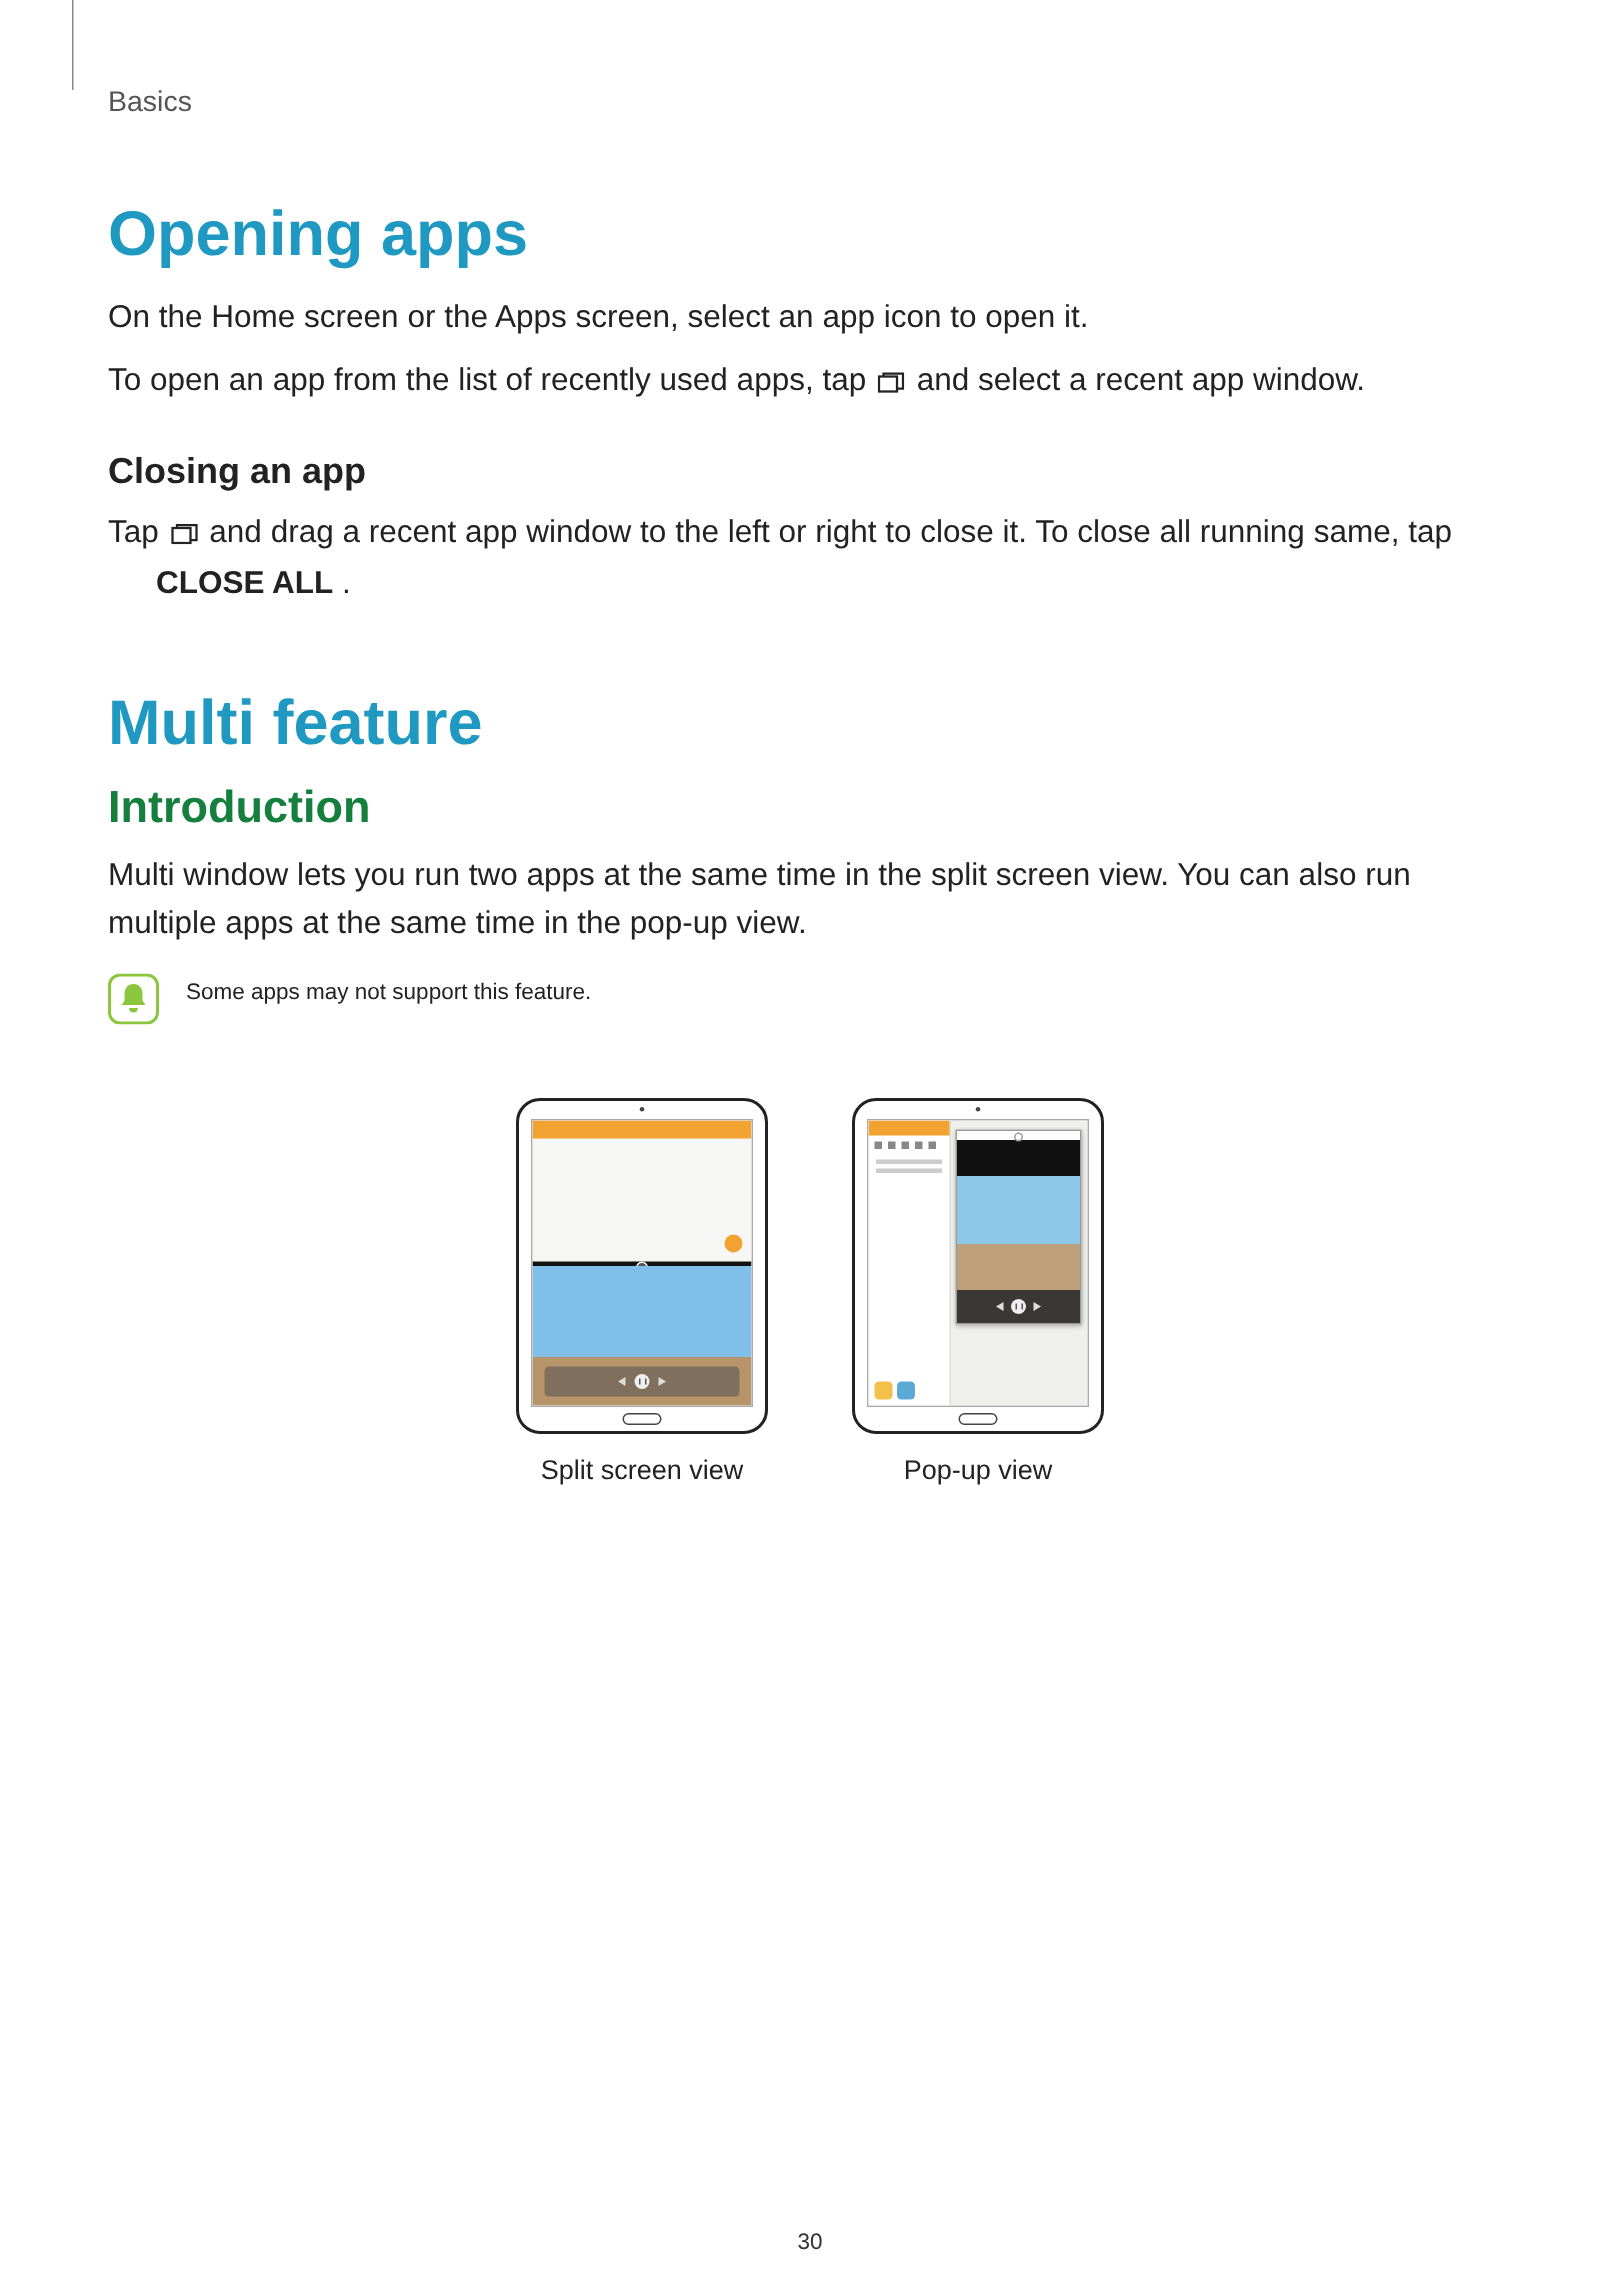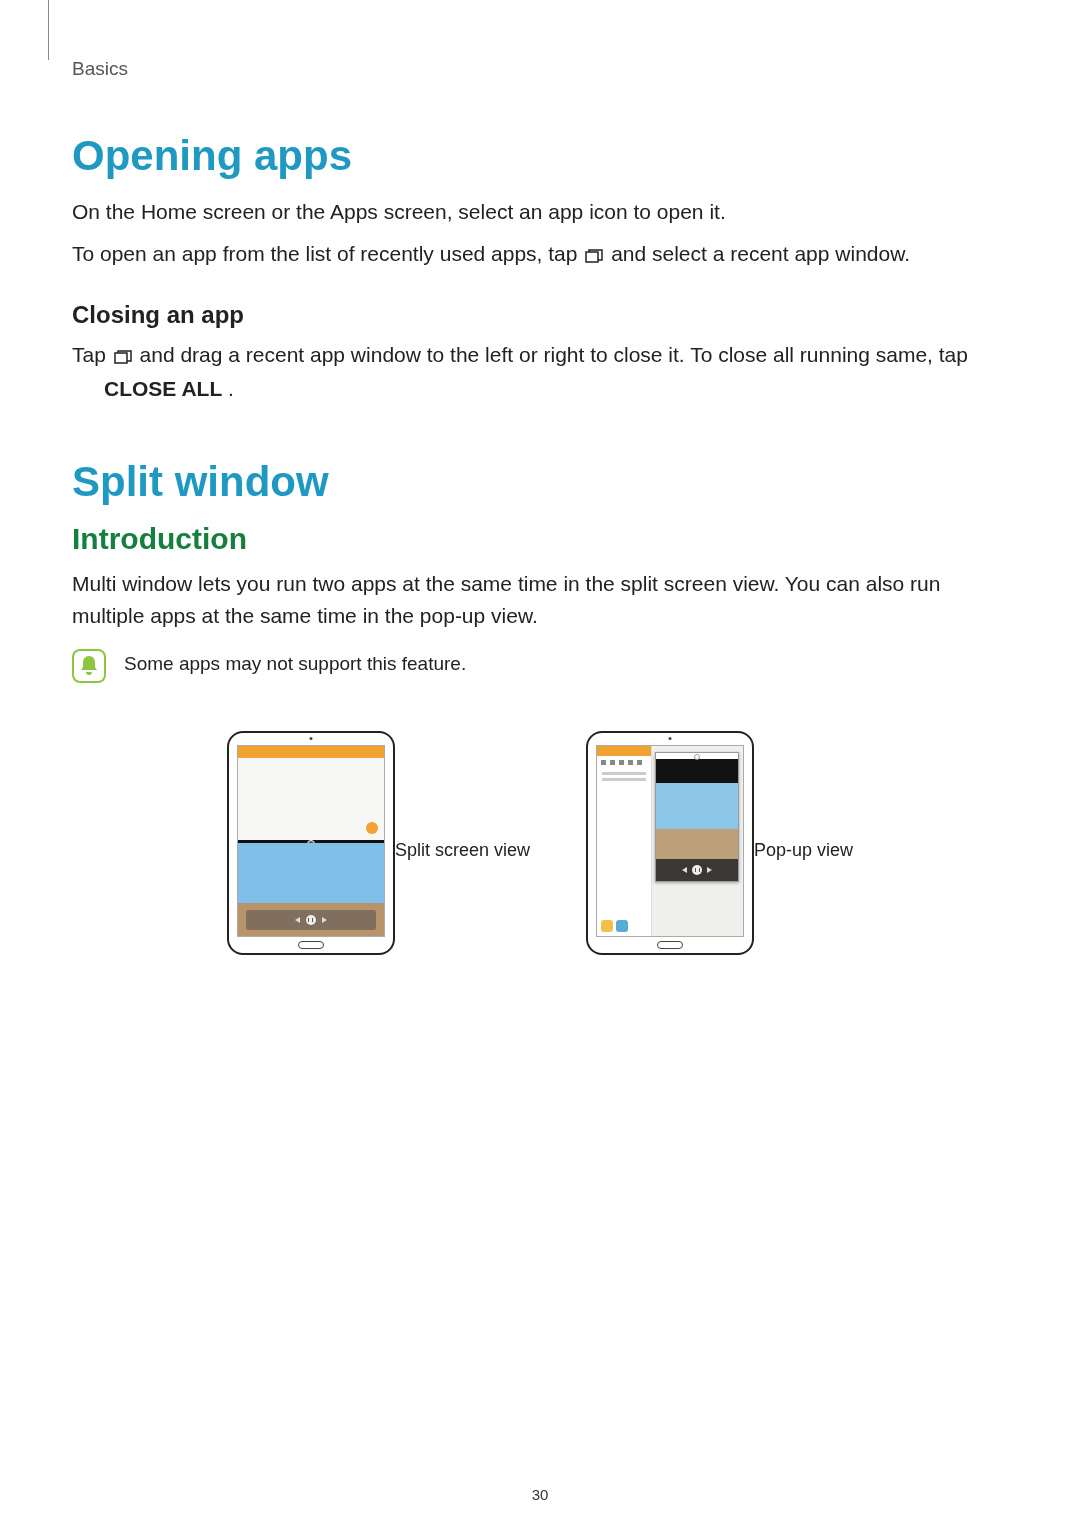--- a/index.html
+++ b/index.html
@@ -62,32 +62,32 @@
   .note-row {
     display: flex;
     align-items: flex-start;
     gap: 18px;
     margin-top: 18px;
   }
   .note-icon {
     flex: 0 0 auto;
   }
   .note-text {
-    font-size: 19px;
+    font-size: 15px;
     padding-top: 4px;
   }
   .device-row {
     display: flex;
     justify-content: center;
     gap: 56px;
     margin-top: 44px;
   }
   .device-col {
     display: flex;
-    flex-direction: row;
+    flex-direction: column;
     align-items: center;
   }
   .device-caption {
     font-size: 18px;
     margin-top: 14px;
   }
   .tablet-frame {
     width: 168px;
     height: 224px;
     border: 2px solid #222;
@@ -297,21 +297,21 @@
       <svg width="18" height="14" viewBox="0 0 18 14">
         <rect x="1" y="3" width="12" height="10" fill="none" stroke="#222" stroke-width="1.5"></rect>
         <path d="M4 3 V1 H17 V11 H13" fill="none" stroke="#222" stroke-width="1.5"></path>
       </svg>
     </span>
     <span> and drag a recent app window to the left or right to close it. To close all running same, tap </span>
     <span class="bold">CLOSE ALL</span>
     <span>.</span>
   </p>
 
-  <h1 class="section-title" style="margin-top:54px">Split window</h1>
+  <h1 class="section-title" style="margin-top:54px">Multi feature</h1>
 
   <h2 class="sub-title">Introduction</h2>
 
   <p class="body">Multi window lets you run two apps at the same time in the split screen view. You can also run multiple apps at the same time in the pop-up view.</p>
 
   <div class="note-row">
     <span class="note-icon">
       <svg width="34" height="34" viewBox="0 0 34 34">
         <rect x="1" y="1" width="32" height="32" rx="7" fill="none" stroke="#8cc63f" stroke-width="2"></rect>
         <path d="M17 7 C13 7 11 10 11 14 V18 L9 21 H25 L23 18 V14 C23 10 21 7 17 7 Z" fill="#8cc63f"></path>

